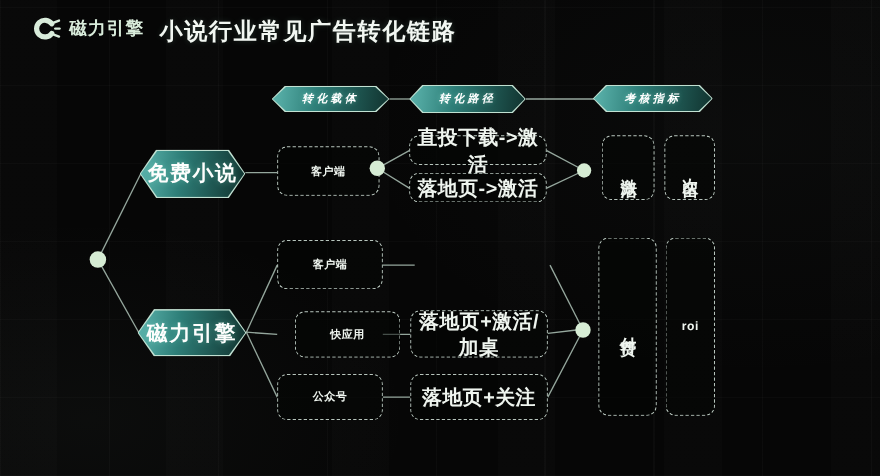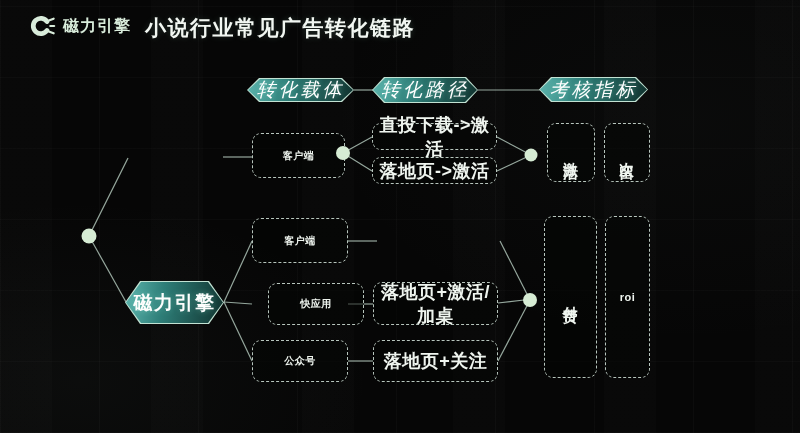--- a/index.html
+++ b/index.html
@@ -38,21 +38,21 @@
     display:flex;align-items:center;justify-content:center;
     background:linear-gradient(97deg,#5cb4ad 0%,#2e7e78 38%,#11332f 100%);
   }
   .badge, .badge .hex-in{
     clip-path:polygon(12px 0,calc(100% - 12px) 0,100% 50%,calc(100% - 12px) 100%,12px 100%,0 50%);
   }
   .node, .node .hex-in{
     clip-path:polygon(15px 0,calc(100% - 15px) 0,100% 50%,calc(100% - 15px) 100%,15px 100%,0 50%);
   }
   .badge .hex-in{
-    font-size:19px;font-weight:400;font-style:italic;letter-spacing:3px;color:#ffffff;
+    font-size:10px;font-weight:700;font-style:italic;letter-spacing:3px;color:#ffffff;
     text-shadow:0 0 5px rgba(160,255,230,0.35);
   }
   .node .hex-in{
     font-size:19px;font-weight:700;letter-spacing:1.5px;color:#fdfefd;
     text-shadow:0 0 6px rgba(160,255,230,0.3);
   }
 
   .dbox{
     position:absolute;z-index:2;box-sizing:border-box;
     border:1.6px dashed rgba(216,232,222,0.85);border-radius:9px;
@@ -111,20 +111,23 @@
   <div class="hex badge" style="left:247px;top:78px;width:107px;height:24px;">
     <div class="hex-in">转化载体</div>
   </div>
   <div class="hex badge" style="left:372px;top:77px;width:106px;height:26px;">
     <div class="hex-in">转化路径</div>
   </div>
   <div class="hex badge" style="left:539px;top:77px;width:109px;height:25px;">
     <div class="hex-in">考核指标</div>
   </div>
 
+  <div class="hex node" style="left:127px;top:136px;width:96px;height:44px;">
+    <div class="hex-in">免费小说</div>
+  </div>
   <div class="hex node" style="left:125px;top:281px;width:99px;height:43px;">
     <div class="hex-in">磁力引擎</div>
   </div>
 
   <div class="dbox f15" style="left:252px;top:133px;width:93px;height:45px;">
     <span>客户端</span>
   </div>
   <div class="dbox f13" style="left:372px;top:123px;width:125px;height:27px;">
     <span>直投下载-&gt;激活</span>
   </div>

